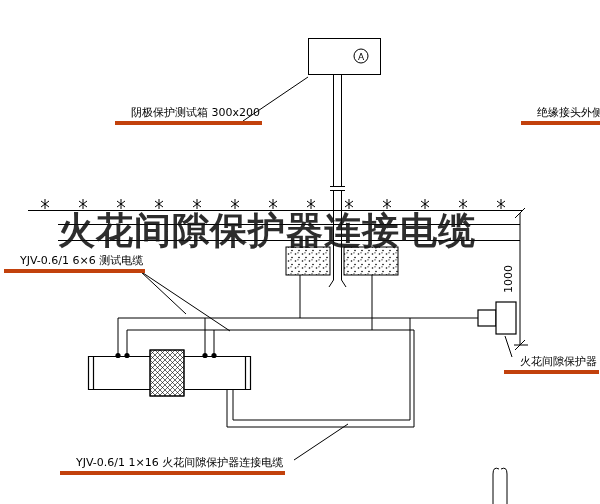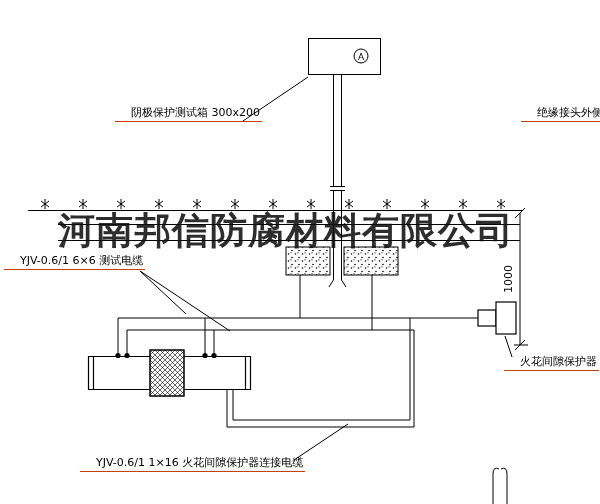--- a/index.html
+++ b/index.html
@@ -9,21 +9,21 @@
     background:#ffffff;
     overflow:hidden;
     font-family:"DejaVu Sans",sans-serif;
   }
   #linework{position:absolute;left:0;top:0;}
   .lbl{
     position:absolute;
     font:11px "DejaVu Sans",sans-serif;
     color:#000;
     white-space:nowrap;
-    border-bottom:1px solid #c2410c;
+    border-bottom:4px solid #c2410c;
     padding:0 2px 1px 16px;
     line-height:1.15;
   }
   #watermark{
     position:absolute;
     left:58px;top:206px;
     font-family:"DejaVu Serif",serif;
     font-size:37px;
     font-weight:600;
     letter-spacing:1px;
@@ -164,17 +164,17 @@
   </svg>
 
   <div class="lbl" style="left:115px;top:107px;">阴极保护测试箱 300x200</div>
 
   <div class="lbl" style="left:521px;top:107px;">绝缘接头外侧电缆</div>
 
   <div class="lbl" style="left:4px;top:255px;">YJV-0.6/1 6×6  测试电缆</div>
 
   <div class="lbl" style="left:504px;top:356px;">火花间隙保护器</div>
 
-  <div class="lbl" style="left:60px;top:457px;margin-left:20px;">YJV-0.6/1 1×16  火花间隙保护器连接电缆</div>
+  <div class="lbl" style="left:60px;top:457px;">YJV-0.6/1 1×16  火花间隙保护器连接电缆</div>
 
-  <div id="watermark">河南邦信防腐材料有限公司</div>
+  <div id="watermark">火花间隙保护器连接电缆</div>
 
 </div>
 
 </body></html>

